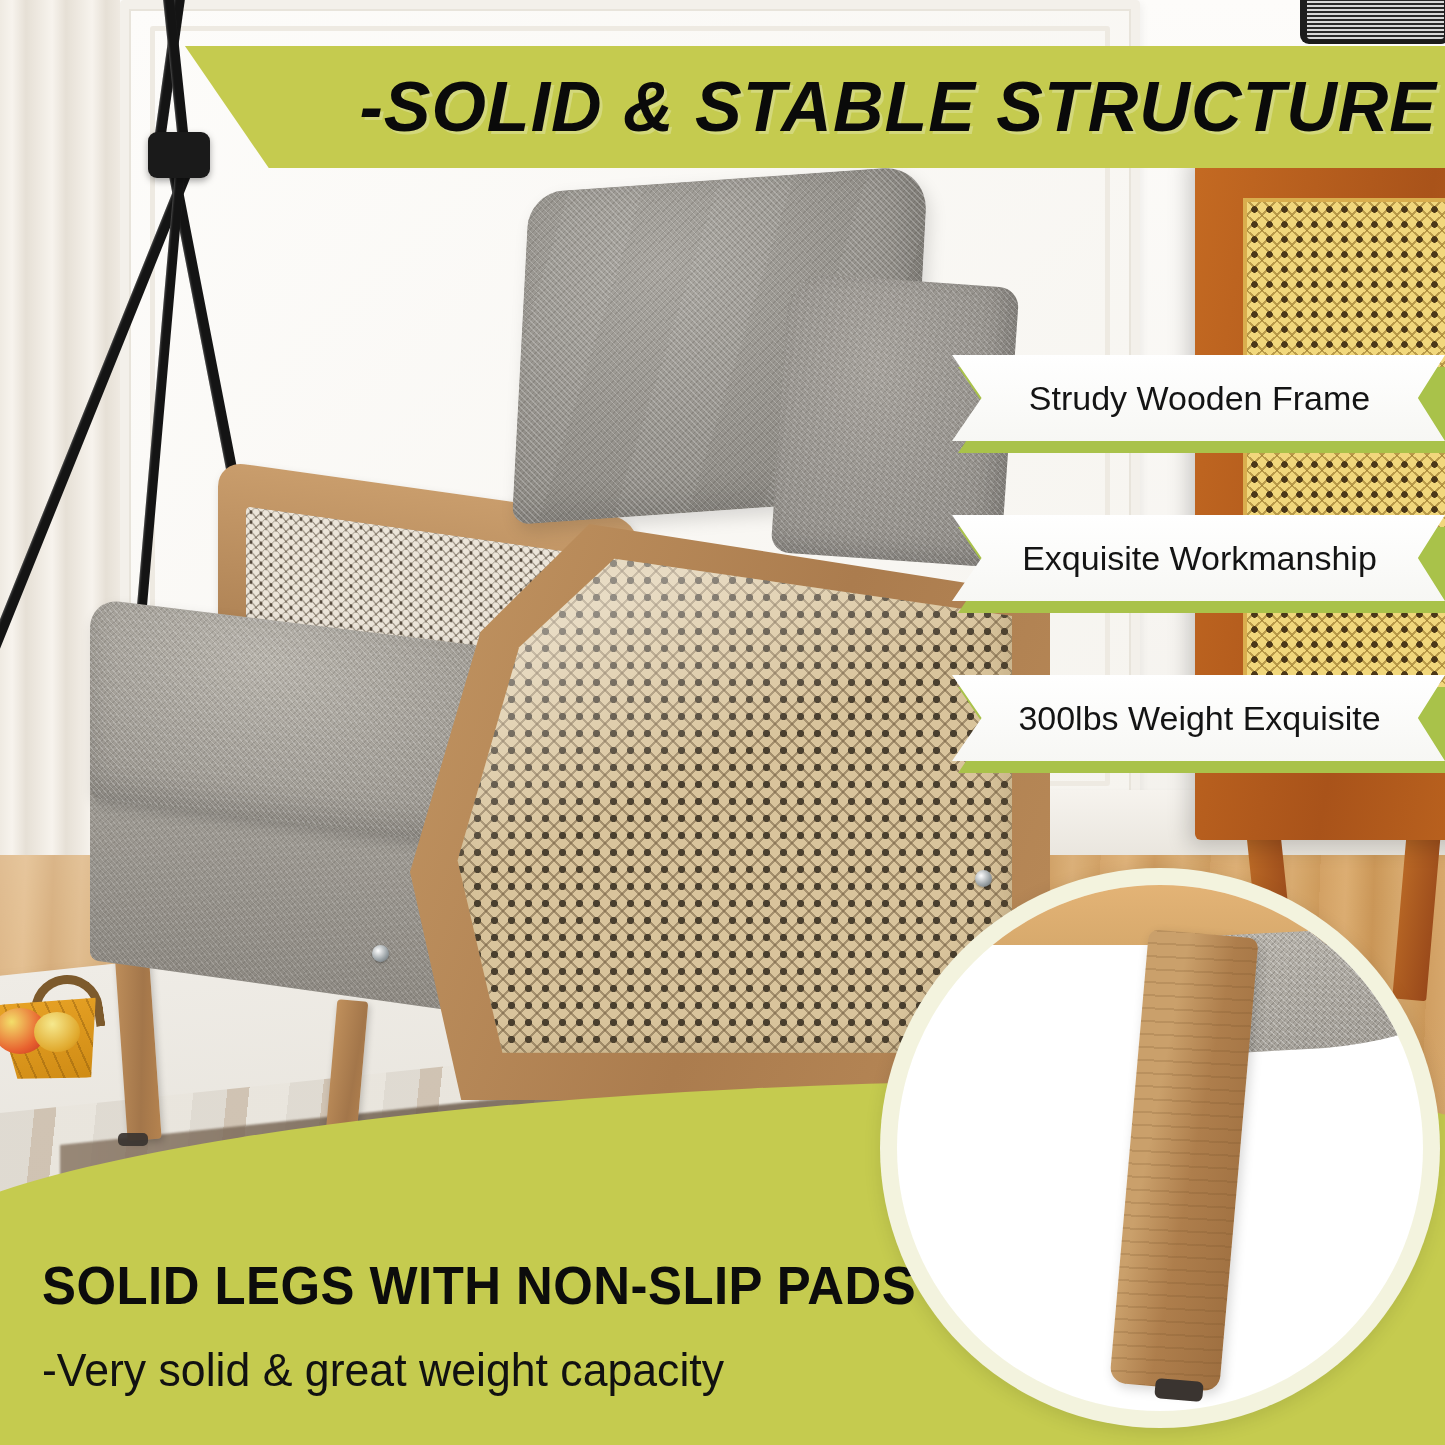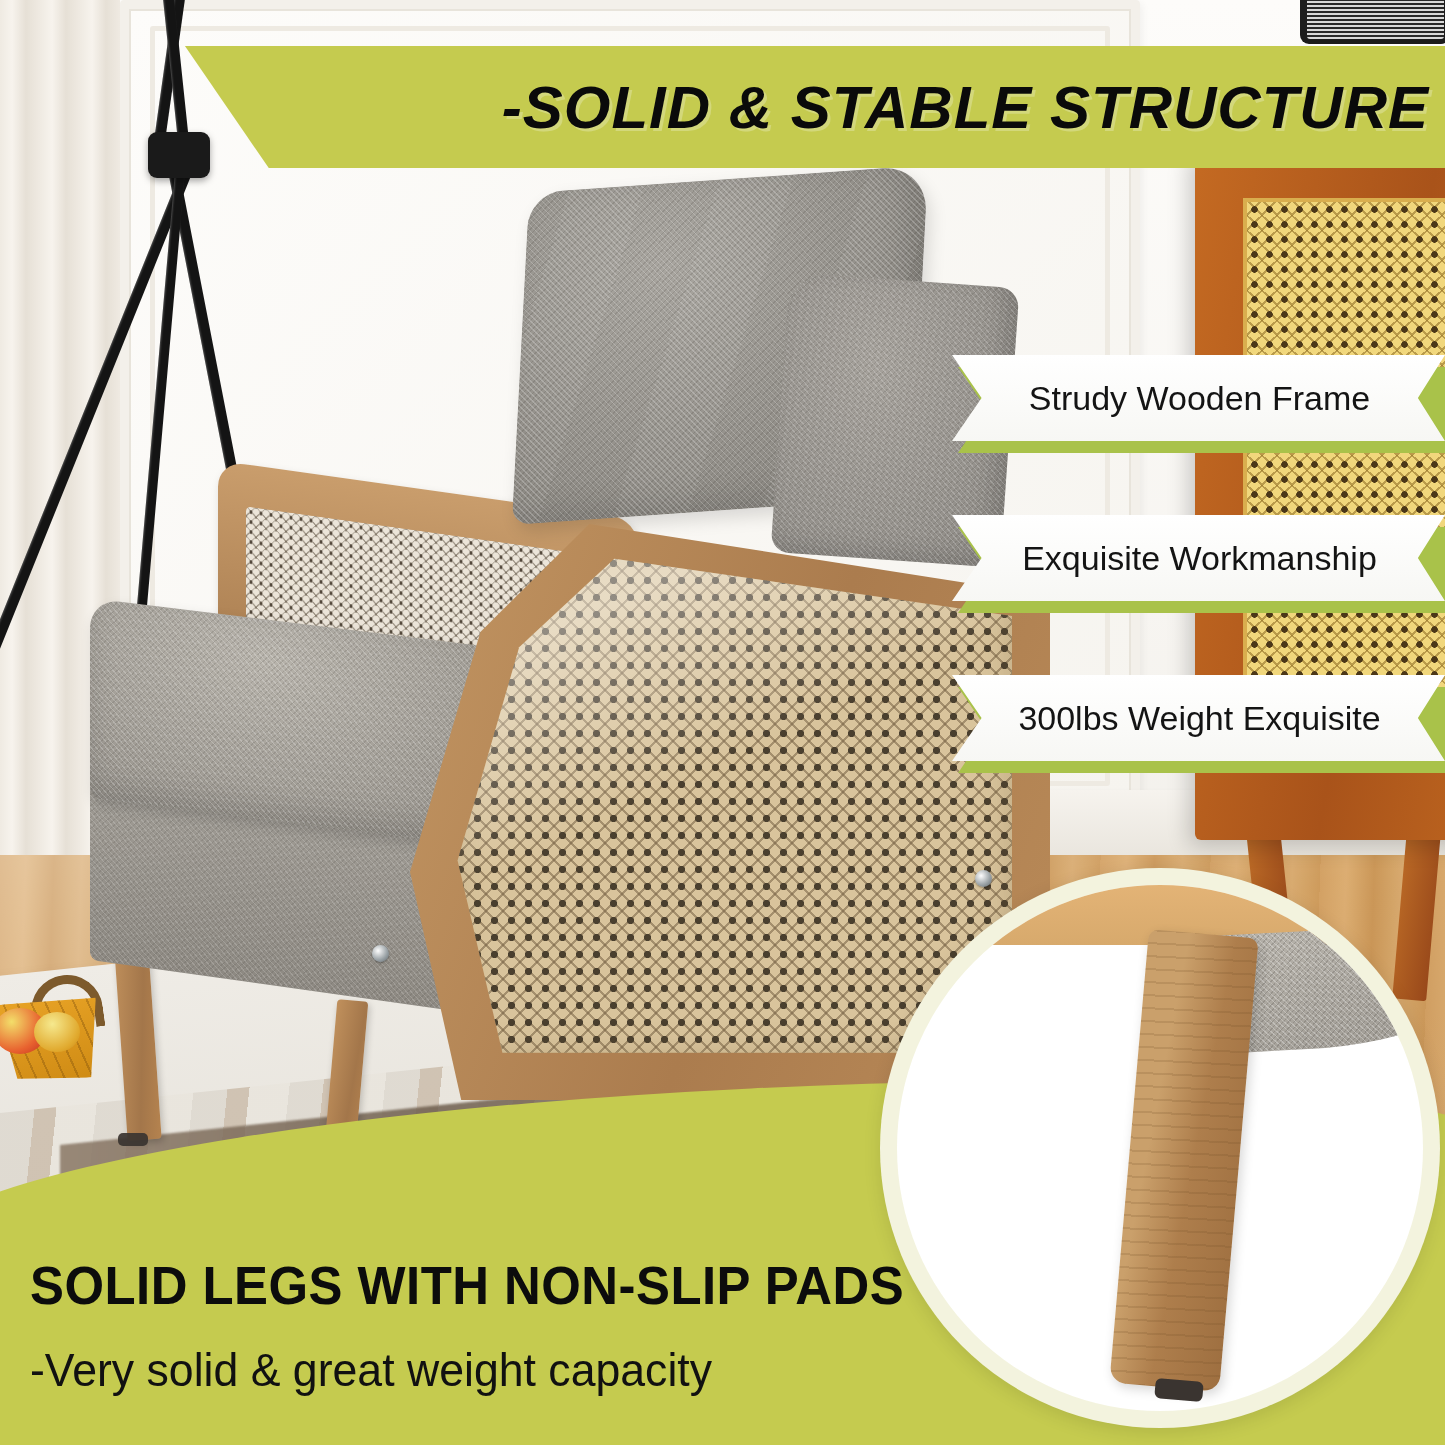--- a/index.html
+++ b/index.html
@@ -304,23 +304,23 @@
     z-index:40;
   }
   .banner-shape {
     position:absolute; inset:0;
     background:#c5cb4f;
     clip-path: polygon(12.8% 0, 100% 0, 100% 100%, 18.6% 100%);
   }
   .banner-title {
     position:absolute; left:0; top:0; width:1445px; height:122px;
     display:flex; align-items:center; justify-content:flex-end;
-    padding-right:16px;
+    padding-right:8px;
     color:#0a0a0a;
-    font-size:60px;
+    font-size:70px;
     font-weight:bold;
     font-style:italic;
     letter-spacing:1px;
     white-space:nowrap;
     text-shadow:3px 3px 0 rgba(255,255,255,.25);
     font-family:"Liberation Sans", sans-serif;
     transform:scaleX(1.0);
   }
 
   
@@ -350,21 +350,21 @@
   .r3 { top:320px; }
 
   
   .bottom-band { position:absolute; left:0; top:1080px; width:1445px; height:365px; z-index:30; overflow:hidden;}
   .bottom-band-shape {
     position:absolute; left:-120px; top:0; width:1700px; height:365px;
     background:#c5cb4f;
     border-radius:78% 30% 0 0 / 58% 34% 0 0;
   }
   .bottom-text {
-    position:absolute; left:0; top:1080px; width:1192px; height:365px; z-index:46;
+    position:absolute; left:12px; top:1080px; width:1192px; height:365px; z-index:46;
     padding-left:18px;
   }
   .bt-head {
     position:absolute; left:30px; top:175px;
     font-size:53px; font-weight:bold; color:#0c0c0c;
     letter-spacing:.5px; white-space:nowrap;
     transform:scaleX(.96); transform-origin:left center;
     font-family:"Liberation Sans", sans-serif;
   }
   .bt-sub {

